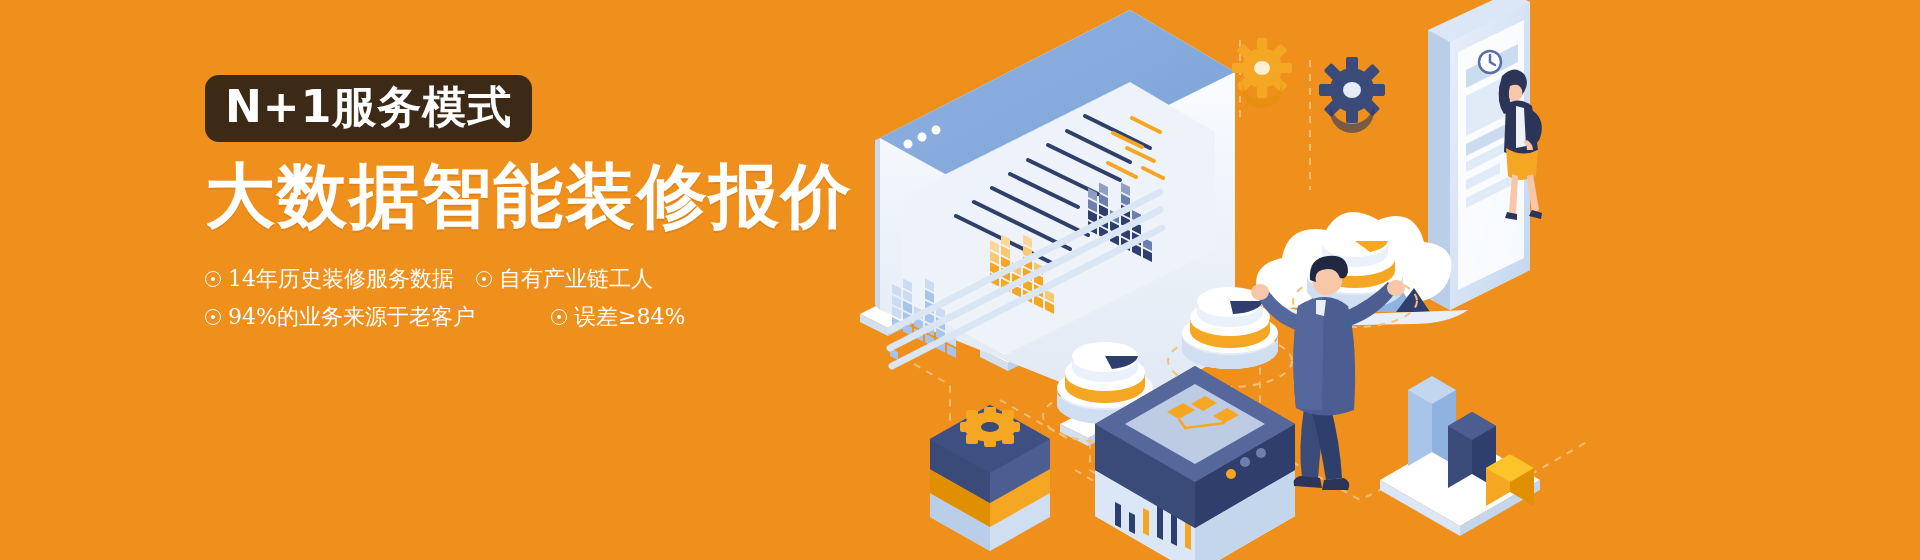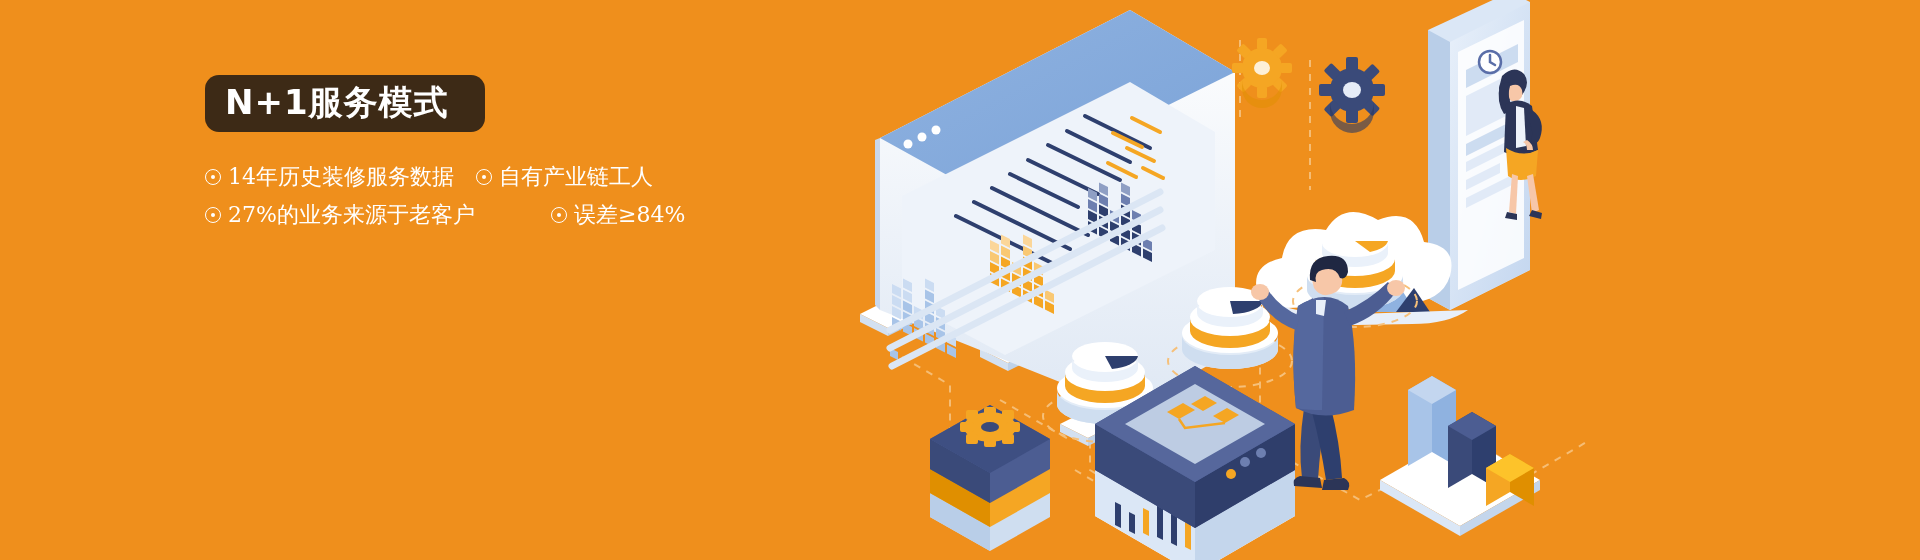--- a/index.html
+++ b/index.html
@@ -18,23 +18,23 @@
   
   .copy{
     position:absolute;left:205px;top:75px;width:720px;
   }
   .badge{
     display:inline-block;
     background:#3d2a16;
     color:#ffffff;
     font-family:"DejaVu Sans","Liberation Sans",sans-serif;
     font-weight:700;
-    font-size:34px;
+    font-size:44px;
     line-height:1;
-    padding:10px 36px 13px 20px;
+    padding:10px 20px 13px 20px;
     border-radius:14px;
     letter-spacing:1px;
     white-space:nowrap;
     text-align:center;
   }
   .headline{
     margin-top:18px;
     color:#ffffff;
     font-family:"DejaVu Sans","Liberation Sans",sans-serif;
     font-weight:700;
@@ -90,37 +90,38 @@
 </style>
 </head>
 <body>
 
 <div class="banner">
 
   <div class="copy">
 
     <div class="badge">N+1服务模式</div>
 
+    <div class="headline">大数据智能装修报价</div>
 
     <div class="features">
 
       <div class="feat col-a">
         <span class="bullet"></span>
         <span>14年历史装修服务数据</span>
       </div>
 
       <div class="feat col-b">
         <span class="bullet"></span>
         <span>自有产业链工人</span>
       </div>
 
 
       <div class="feat col-b">
         <span class="bullet"></span>
-        <span>27%的业务来源于老客户</span>
+        <span>94%的业务来源于老客户</span>
       </div>
 
       <div class="feat col-a">
         <span class="bullet"></span>
         <span>误差≥84%</span>
       </div>
 
     </div>
   </div>
 

